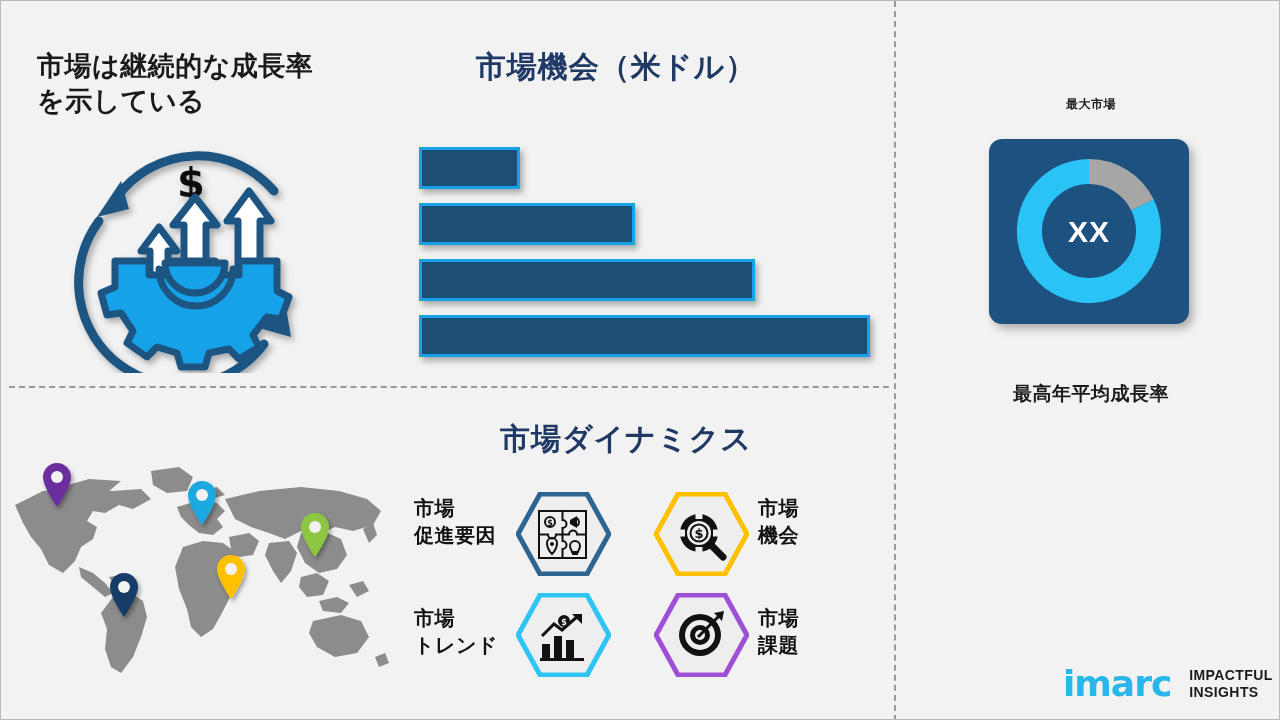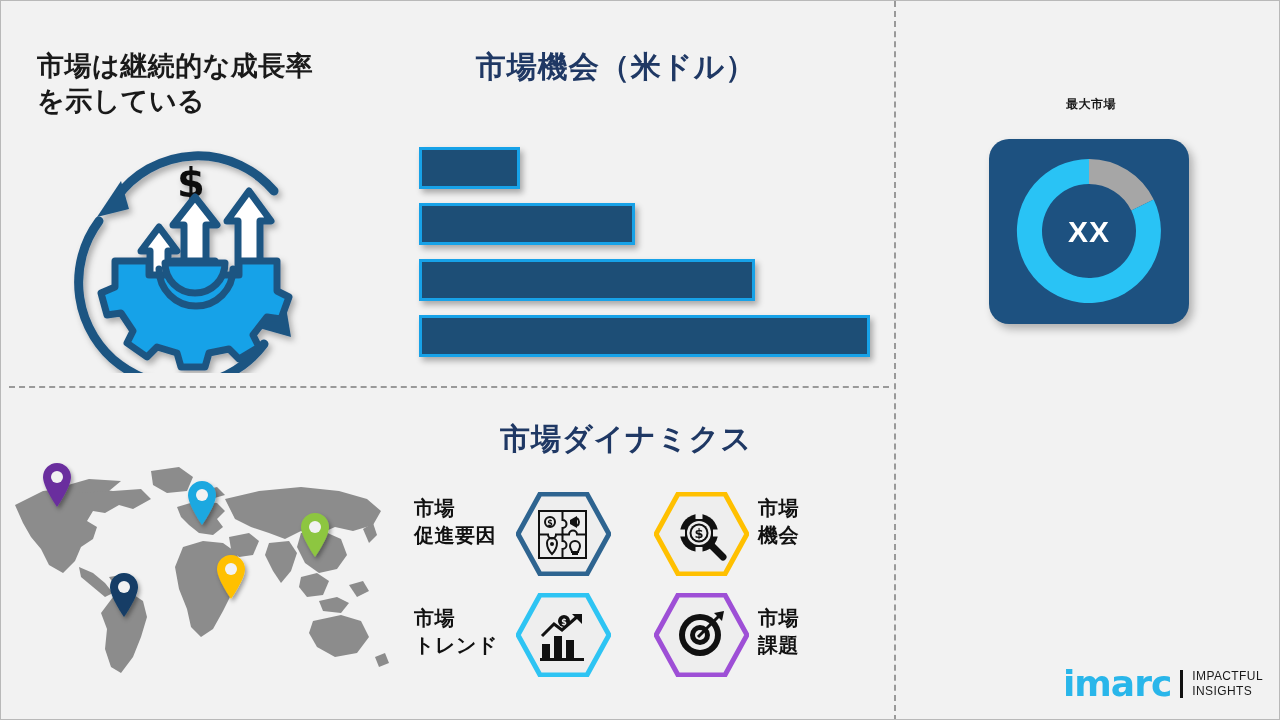--- a/index.html
+++ b/index.html
@@ -100,41 +100,41 @@
     white-space: pre-line;
   }
   .hex-label.left  { text-align: left;  width: 92px; }
   .hex-label.right { text-align: left;  width: 92px; }
 
   
   .donut-card {
     position: absolute;
     width: 200px; height: 185px;
     background: #1d5180;
-    border-radius: 20px;
+    border-radius: 13px;
     box-shadow: 4px 5px 9px rgba(0,0,0,0.28);
   }
   .donut-value {
     position: absolute;
     left: 0; top: 0; width: 100%; height: 100%;
     display: flex; align-items: center; justify-content: center;
     color: #ffffff; font-weight: bold; font-size: 30px;
     letter-spacing: 1px;
     pointer-events: none;
   }
 
   
   #logo { position: absolute; left: 1062px; top: 660px; width: 200px; height: 46px; }
   .logo-word {
     color: #29b6ea; font-size: 36px; font-weight: bold;
     letter-spacing: -1px; line-height: 1;
     font-family: "DejaVu Sans", sans-serif;
   }
   .logo-tag {
-    color: #1a1a1a; font-size: 12px; font-weight: normal;
+    color: #1a1a1a; font-size: 14px; font-weight: bold;
     line-height: 1.25; letter-spacing: 0.4px;
   }
   .logo-bar { width: 3px; background: #111; height: 28px; }
 </style>
 </head>
 <body>
 
 <div id="slide">
 
   <div class="divider-v"></div>
@@ -348,20 +348,21 @@
       <g transform="translate(100,92)">
 
         <path d="M 0,-72 A 72,72 0 0 1 64.7,-31.4 L 42.3,-20.5 A 47,47 0 0 0 0,-47 Z" fill="#a6a6a6"></path>
 
         <path d="M 64.7,-31.4 A 72,72 0 1 1 0,-72 L 0,-47 A 47,47 0 1 0 42.3,-20.5 Z" fill="#29c3f5"></path>
       </g>
     </svg>
     <div class="donut-value">XX</div>
   </div>
 
+  <div id="cagr-title" class="jp-title-dark">最高年平均成長率</div>
 
 
   <div id="logo" style="display:flex;align-items:center;gap:9px;">
     <div class="logo-word">imarc</div>
     <div class="logo-bar"></div>
     <div style="display:flex;flex-direction:column;">
       <div class="logo-tag">IMPACTFUL</div>
       <div class="logo-tag">INSIGHTS</div>
     </div>
   </div>

